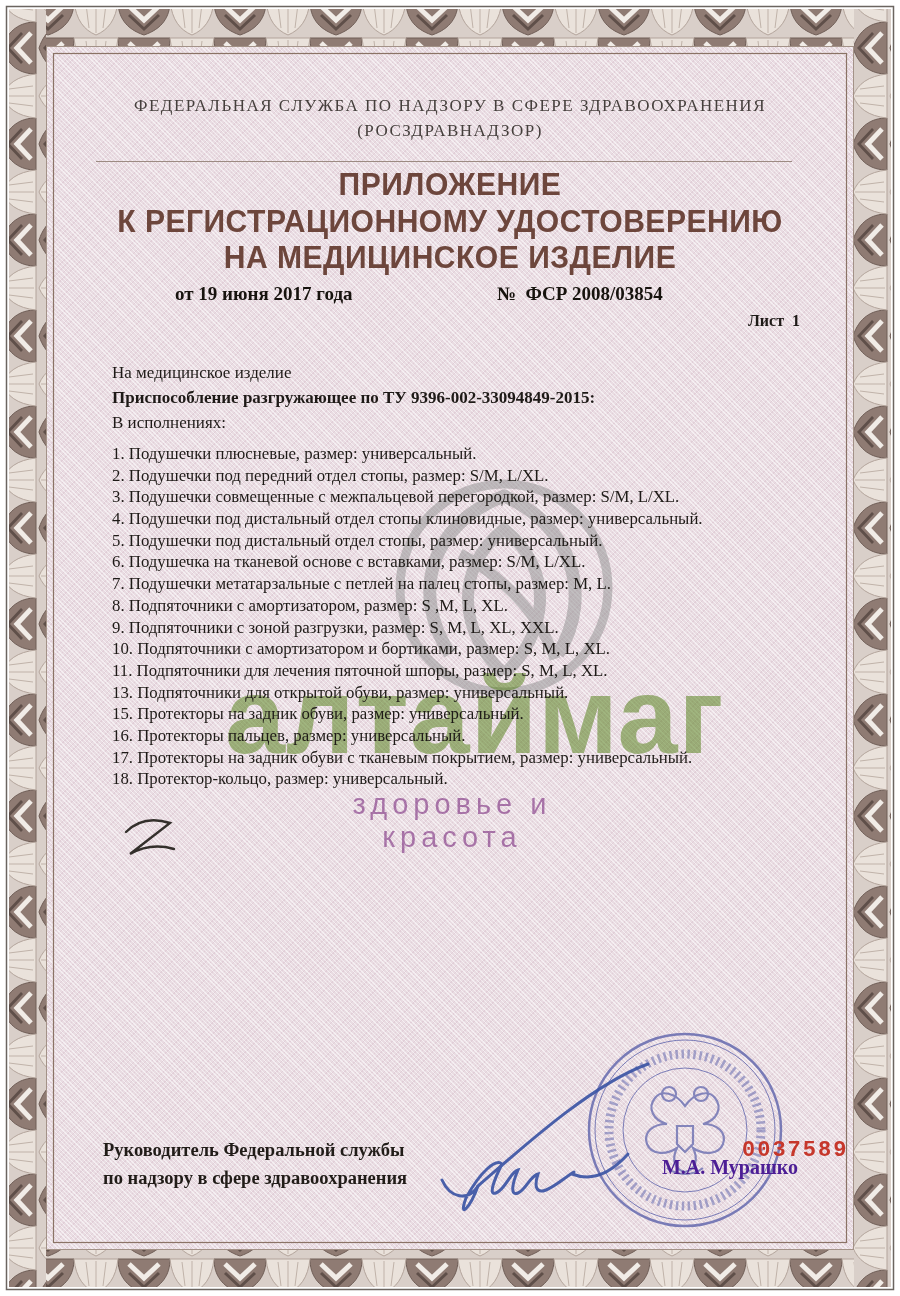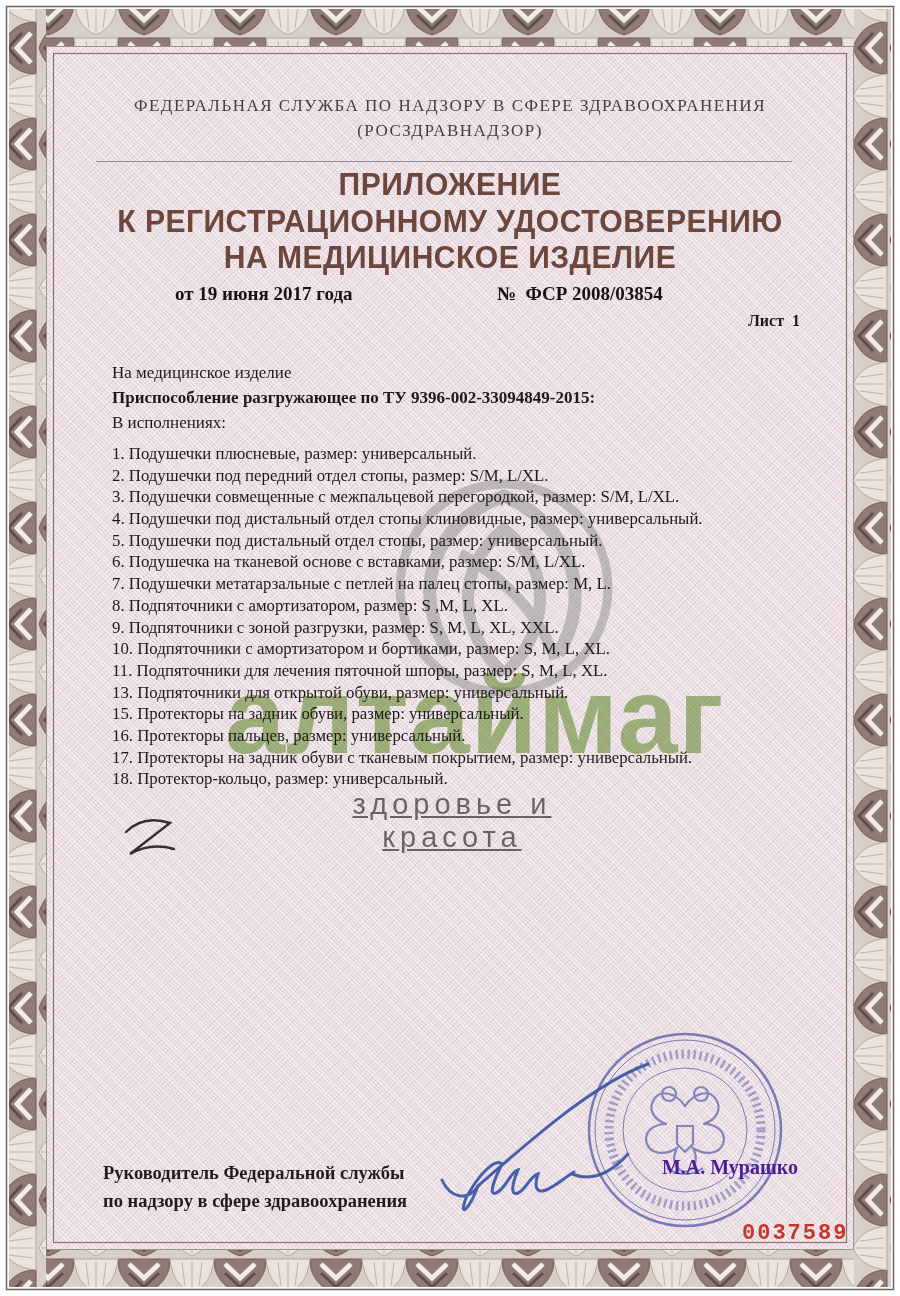--- a/index.html
+++ b/index.html
@@ -25,26 +25,26 @@
   .introline{height:25px;line-height:25px;white-space:nowrap;}
   .bold{font-weight:700;}
   .items{margin-top:8px;}
   .item{height:21.7px;line-height:21.7px;white-space:nowrap;font-size:16.8px;}
   .wm{pointer-events:none;}
   .wm-brand{position:absolute;left:225px;top:662px;width:480px;text-align:left;
       font-family:"Liberation Sans", sans-serif;font-weight:700;font-size:108px;line-height:1;
       color:#4d7c0f;opacity:0.5;letter-spacing:1px;}
   .wm-tagline{position:absolute;left:282px;top:788px;width:340px;text-align:center;
       font-family:"Liberation Sans", sans-serif;font-size:29px;letter-spacing:5px;
-      color:#000000;opacity:0.55;text-decoration:underline;}
+      color:#701a75;opacity:0.55;}
   .signer{position:absolute;left:103px;top:1136px;font-weight:700;font-size:18.5px;
-      line-height:28px;color:#211c18;margin-top:23px;}
+      line-height:28px;color:#211c18;}
   .signer-name{position:absolute;left:640px;top:1156px;width:180px;text-align:center;
       font-weight:700;font-size:20px;color:#4c1d95;}
-  .serial{position:absolute;left:742px;top:1221px;font-family:"Liberation Mono", monospace;
+  .serial{position:absolute;left:742px;top:1138px;font-family:"Liberation Mono", monospace;
       font-weight:700;font-size:22px;letter-spacing:2px;color:#c6372b;}
 </style>
 </head>
 <body>
 
 <div class="page">
 
   <div class="pink-field"></div>
 
   <svg class="frame" width="900" height="1296" viewBox="0 0 900 1296">

